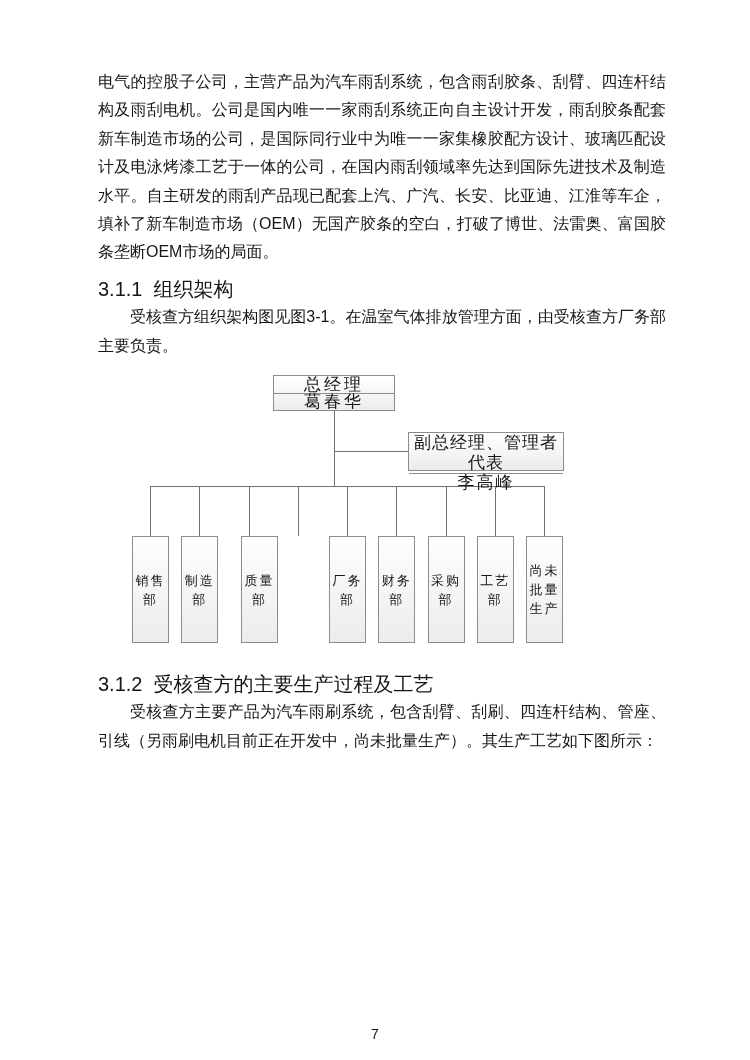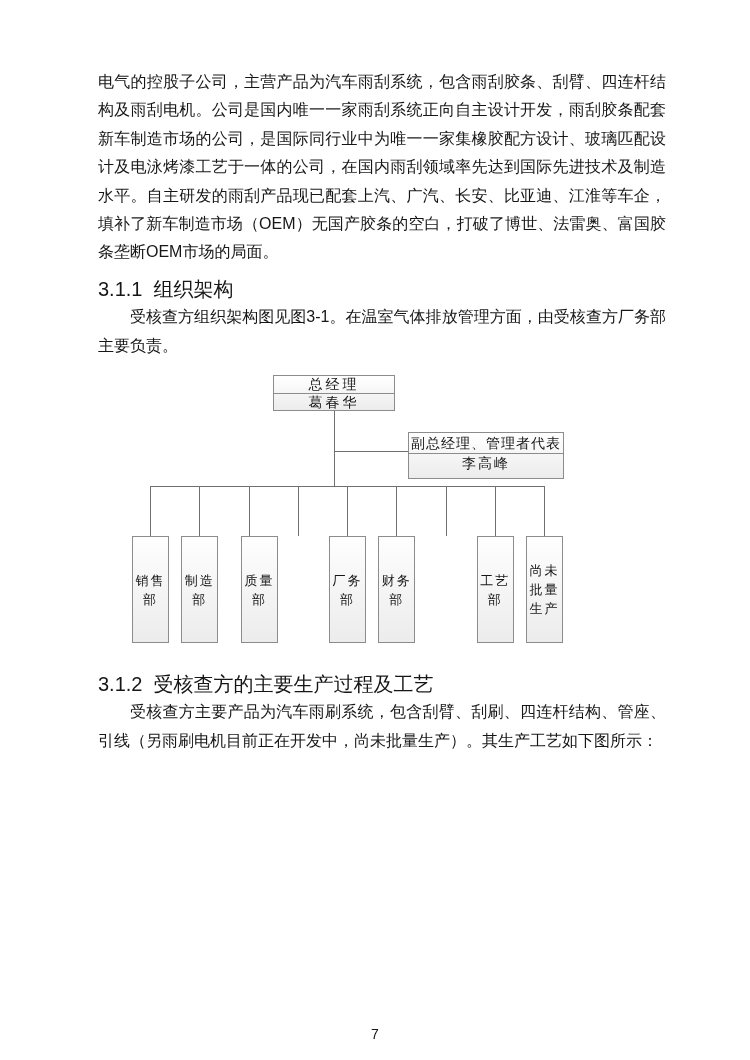--- a/index.html
+++ b/index.html
@@ -40,27 +40,27 @@
     height: 300px;
     margin-top: 0;
   }
   .connectors { position: absolute; left: 0; top: 0; width: 568px; height: 300px; }
   .connectors line { stroke: #707070; stroke-width: 1; shape-rendering: crispEdges; }
   .org-box {
     position: absolute;
     border: 1px solid #8c8c8c;
     background: linear-gradient(180deg, #ffffff 0%, #ececec 100%);
     text-align: center;
-    font-size: 14px;
+    font-size: 17px;
     box-sizing: border-box;
   }
   .top-box { left: 175px; top: 15px; width: 122px; height: 36px; }
   .top-box .org-box-title { line-height: 17px; border-bottom: 1px solid #8c8c8c; letter-spacing: 3px; }
   .top-box .org-box-name  { line-height: 16px; letter-spacing: 3px; }
-  .deputy-box { left: 310px; top: 72px; width: 156px; height: 47px; }
+  .deputy-box { left: 310px; top: 72px; width: 156px; height: 39px; }
   .deputy-box .org-box-title { line-height: 20px; border-bottom: 1px solid #8c8c8c; letter-spacing: 1px; }
   .deputy-box .org-box-name  { line-height: 18px; letter-spacing: 2px; }
   .dept-box {
     position: absolute;
     top: 176px;
     width: 37px;
     height: 107px;
     border: 1px solid #8c8c8c;
     background: linear-gradient(180deg, #fefefe 0%, #ececec 100%);
     box-sizing: border-box;
@@ -125,20 +125,21 @@
       <div class="org-box deputy-box">
         <div class="org-box-title">副总经理、管理者代表</div>
         <div class="org-box-name">李高峰</div>
       </div>
 
       <div class="dept-box" style="left:34px">销售部</div>
       <div class="dept-box" style="left:83.25px">制造部</div>
       <div class="dept-box" style="left:143px">质量部</div>
       <div class="dept-box" style="left:231px">厂务部</div>
       <div class="dept-box" style="left:280.25px">财务部</div>
+      <div class="dept-box" style="left:329.5px">采购部</div>
       <div class="dept-box" style="left:378.75px">工艺部</div>
       <div class="dept-box" style="left:428px">尚未批量生产</div>
     </div>
 
 
     <h3 class="heading h312">3.1.2  受核查方的主要生产过程及工艺</h3>
 
     <p class="para indent">受核查方主要产品为汽车雨刷系统，包含刮臂、刮刷、四连杆结构、管座、引线（另雨刷电机目前正在开发中，尚未批量生产）。其生产工艺如下图所示：</p>
 
   </div>

